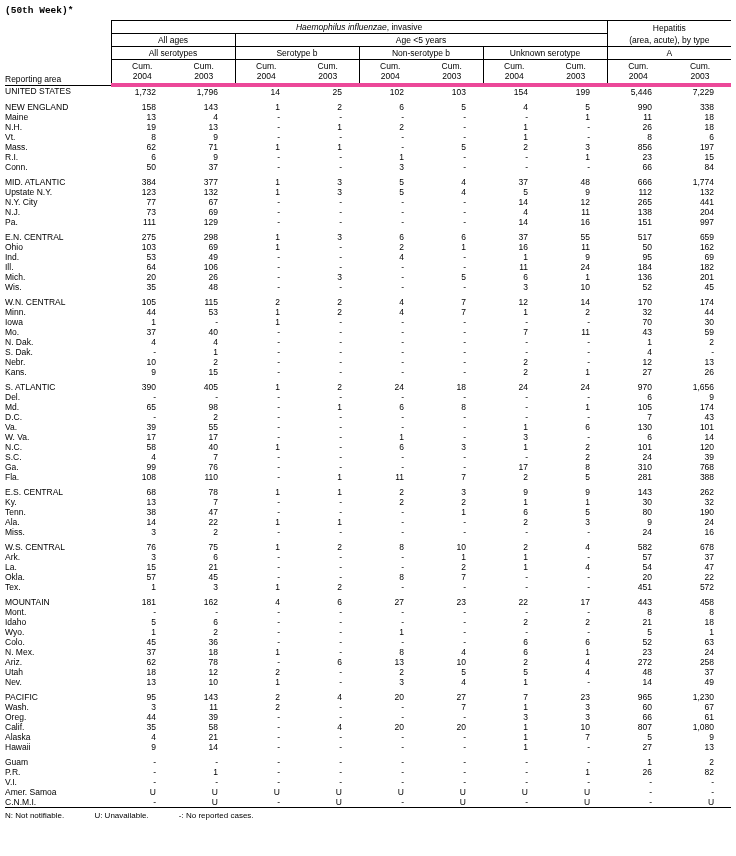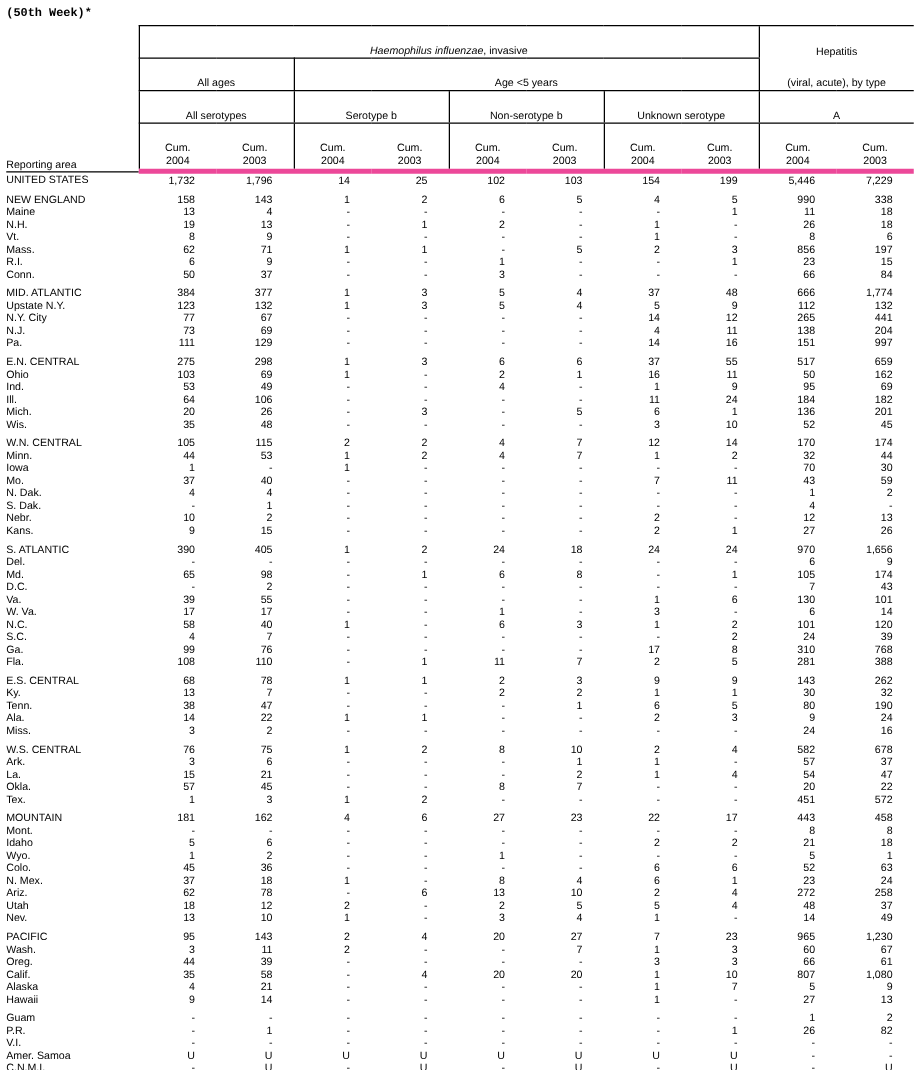--- a/index.html
+++ b/index.html
@@ -9,21 +9,21 @@
 
   .title-line { font-size:9.5px; font-weight:bold; line-height:12px; letter-spacing:-0.1px; }
   .title-line .it { font-style:italic; }
   .week-line  { font-size:9.5px; font-weight:bold; line-height:12px; margin-bottom:3px;font-family:Liberation Mono, monospace; }
 
   table { border-collapse:collapse; table-layout:fixed; width:726px; border-bottom:1px solid #000; }
   col.c-area { width:106px; }
   col.c-num  { width:62px; }
 
   thead th { font-weight:normal; font-size:8.5px; line-height:10px; vertical-align:bottom;
-             text-align:center; padding:14px 0 1px 0; }
+             text-align:center; padding:1px 0 1px 0; }
   th.area-head { text-align:left; vertical-align:bottom; border-bottom:1px solid #000; padding-left:0;margin-left:36px; }
   .top   { border-top:1px solid #000; }
   .rule  { border-bottom:1px solid #000; }
   .vline { border-left:1px solid #000; }
   tr.cum-row th { border-bottom:4px solid #ec4899; padding-bottom:2px; }
 
   tbody td { font-size:8.5px; line-height:10px; white-space:nowrap; }
   td.area { text-align:left; overflow:hidden; }
   td.num  { text-align:right; padding-right:17px; }
   tr.gap td { padding-top:5px; }
@@ -54,21 +54,21 @@
     </colgroup>
     <thead>
       <tr>
         <th class="area-head" rowspan="4">Reporting area</th>
         <th class="top rule vline" colspan="8"><i>Haemophilus influenzae</i><span>, invasive</span></th>
         <th class="top vline" colspan="2">Hepatitis</th>
       </tr>
       <tr>
         <th class="rule vline" colspan="2">All ages</th>
         <th class="rule vline" colspan="6">Age &lt;5 years</th>
-        <th class="rule vline" colspan="2">(viral, acute), by type</th>
+        <th class="rule vline" colspan="2">(area, acute), by type</th>
       </tr>
       <tr>
         <th class="rule vline" colspan="2">All serotypes</th>
         <th class="rule vline" colspan="2">Serotype b</th>
         <th class="rule vline" colspan="2">Non-serotype b</th>
         <th class="rule vline" colspan="2">Unknown serotype</th>
         <th class="rule vline" colspan="2">A</th>
       </tr>
       <tr class="cum-row">
         <th class="vline">
@@ -982,15 +982,20 @@
           <td class="num">U</td>
           <td class="num">-</td>
           <td class="num">U</td>
           <td class="num">-</td>
           <td class="num">U</td>
         </tr>
       </tbody>
   </table>
 
   <div class="footnotes">
+    <div class="fn-line">
+      <span>N: Not notifiable.</span>
+      <span>U: Unavailable.</span>
+      <span>-: No reported cases.</span>
+    </div>
   </div>
 
 </div>
 
 </body></html>

